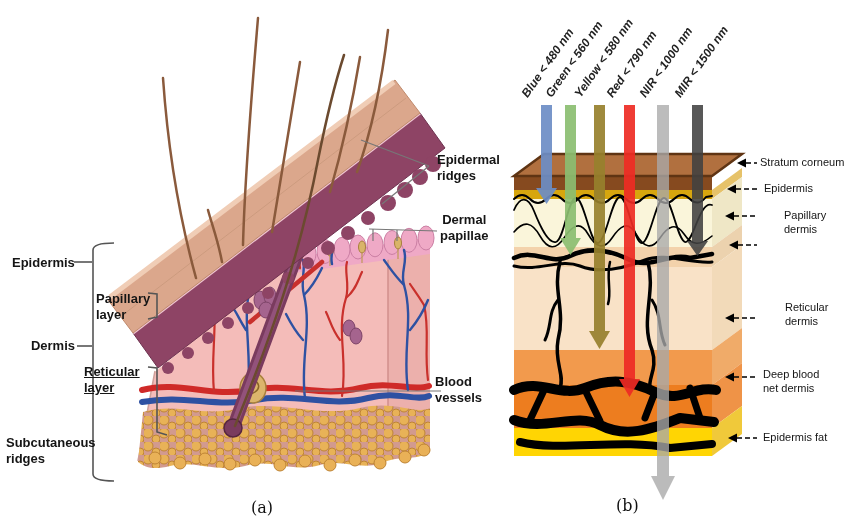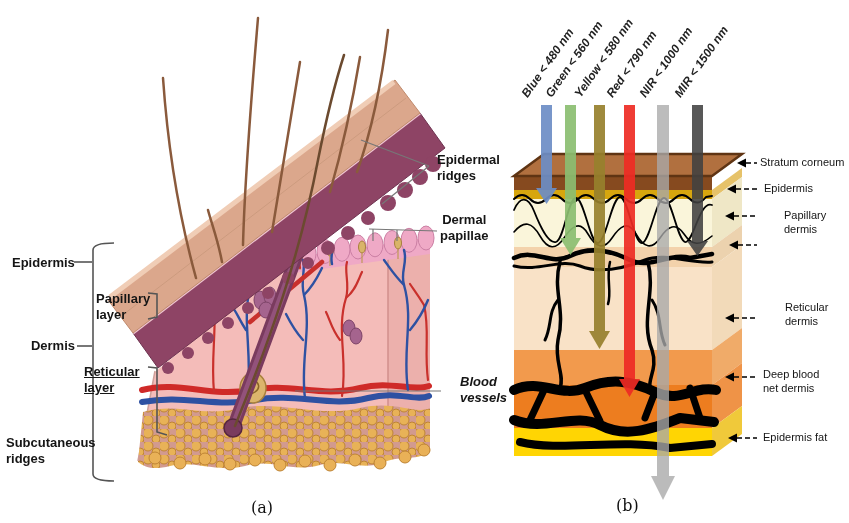--- a/index.html
+++ b/index.html
@@ -276,21 +276,21 @@
 layer</div>
   <div class="lbl-a r" style="left:15px;top:338px;width:60px;">Dermis</div>
   <div class="lbl-a" style="left:84px;top:364px;text-decoration:underline;">Reticular
 layer</div>
   <div class="lbl-a" style="left:6px;top:435px;">Subcutaneous
 ridges</div>
   <div class="lbl-a" style="left:437px;top:152px;">Epidermal
 ridges</div>
   <div class="lbl-a" style="left:440px;top:212px;text-align:center;">Dermal
 papillae</div>
-  <div class="lbl-a" style="left:460px;top:374px;font-style:italic;">Blood
+  <div class="lbl-a" style="left:435px;top:374px;">Blood
 vessels</div>
 
   <div class="wl" style="left:530px;top:86px;">Blue &lt; 480 nm</div>
   <div class="wl" style="left:554px;top:86px;">Green &lt; 560 nm</div>
   <div class="wl" style="left:583px;top:86px;">Yellow &lt; 580 nm</div>
   <div class="wl" style="left:615px;top:86px;">Red &lt; 790 nm</div>
   <div class="wl" style="left:648px;top:86px;">NIR &lt; 1000 nm</div>
   <div class="wl" style="left:683px;top:86px;">MIR &lt; 1500 nm</div>
 
   <div class="lbl-b" style="left:760px;top:156px;">Stratum corneum</div>

